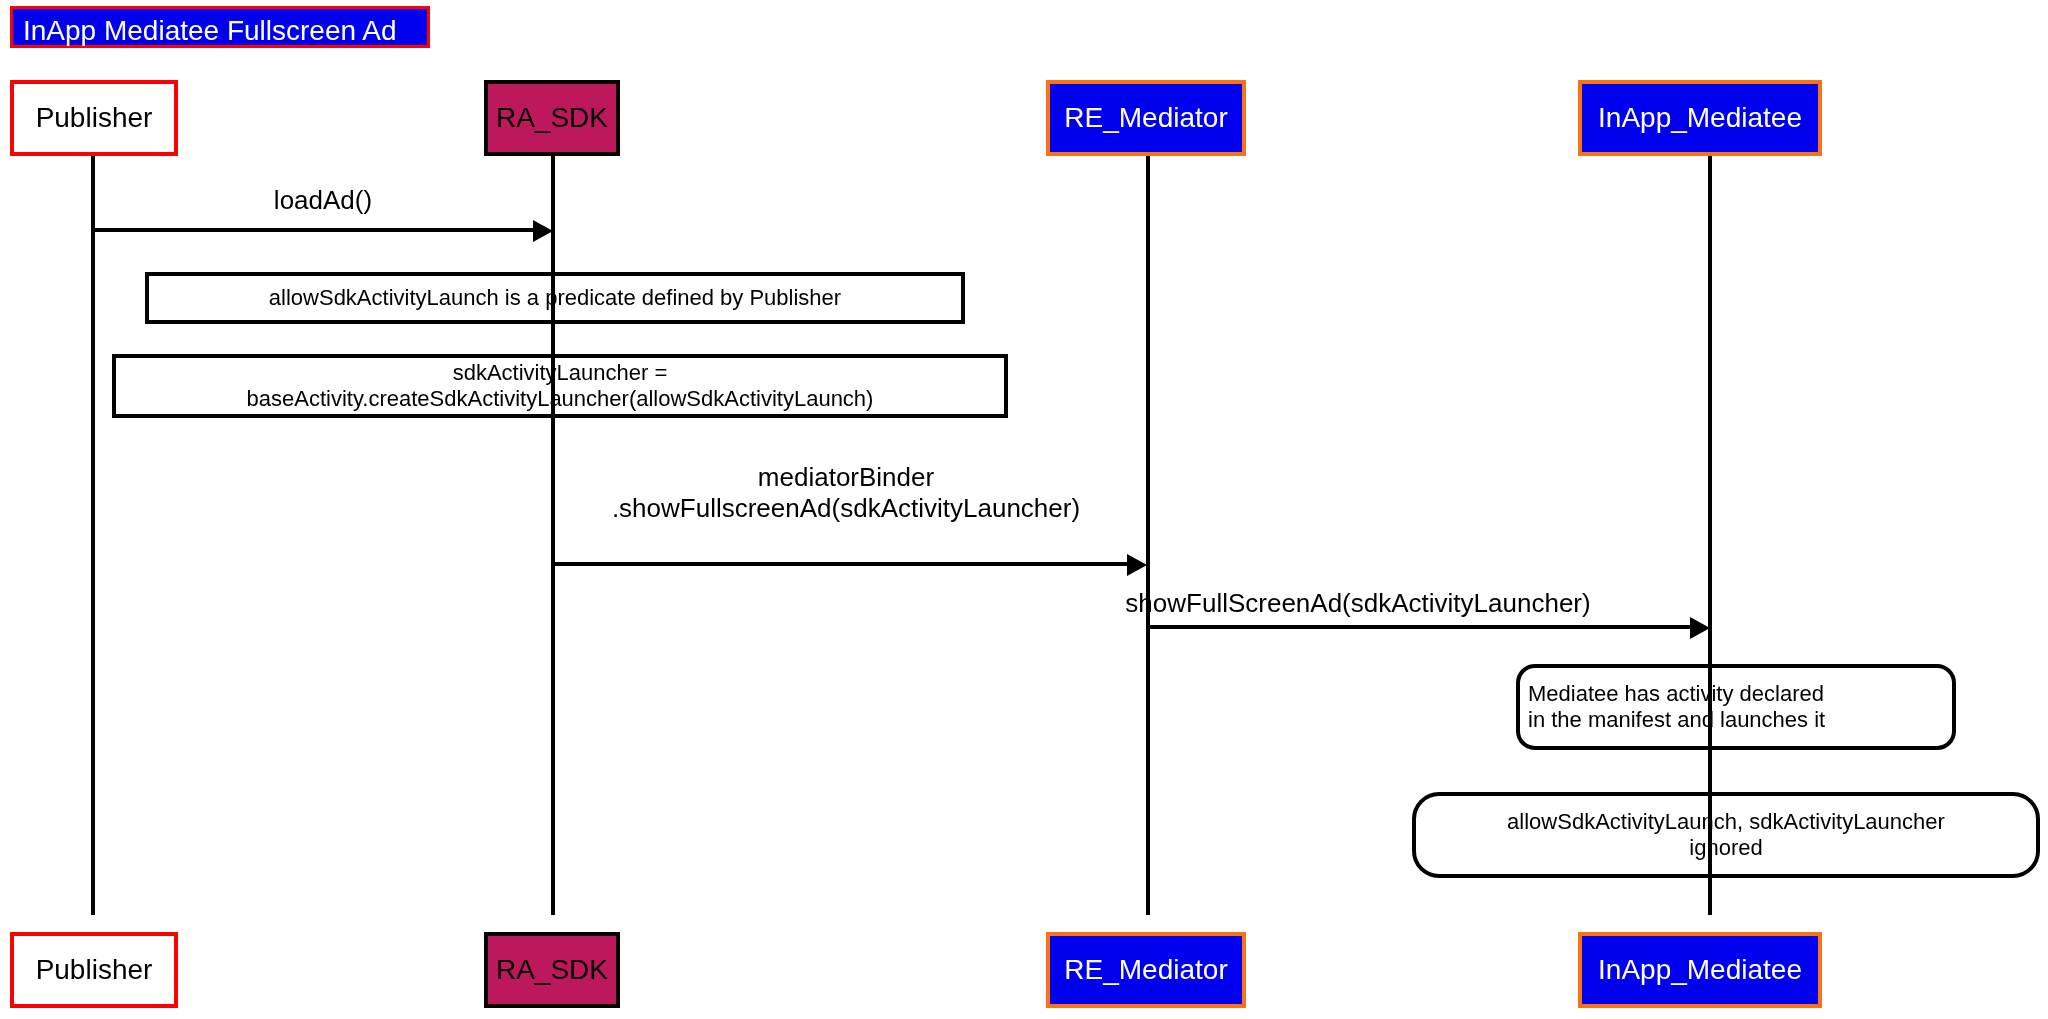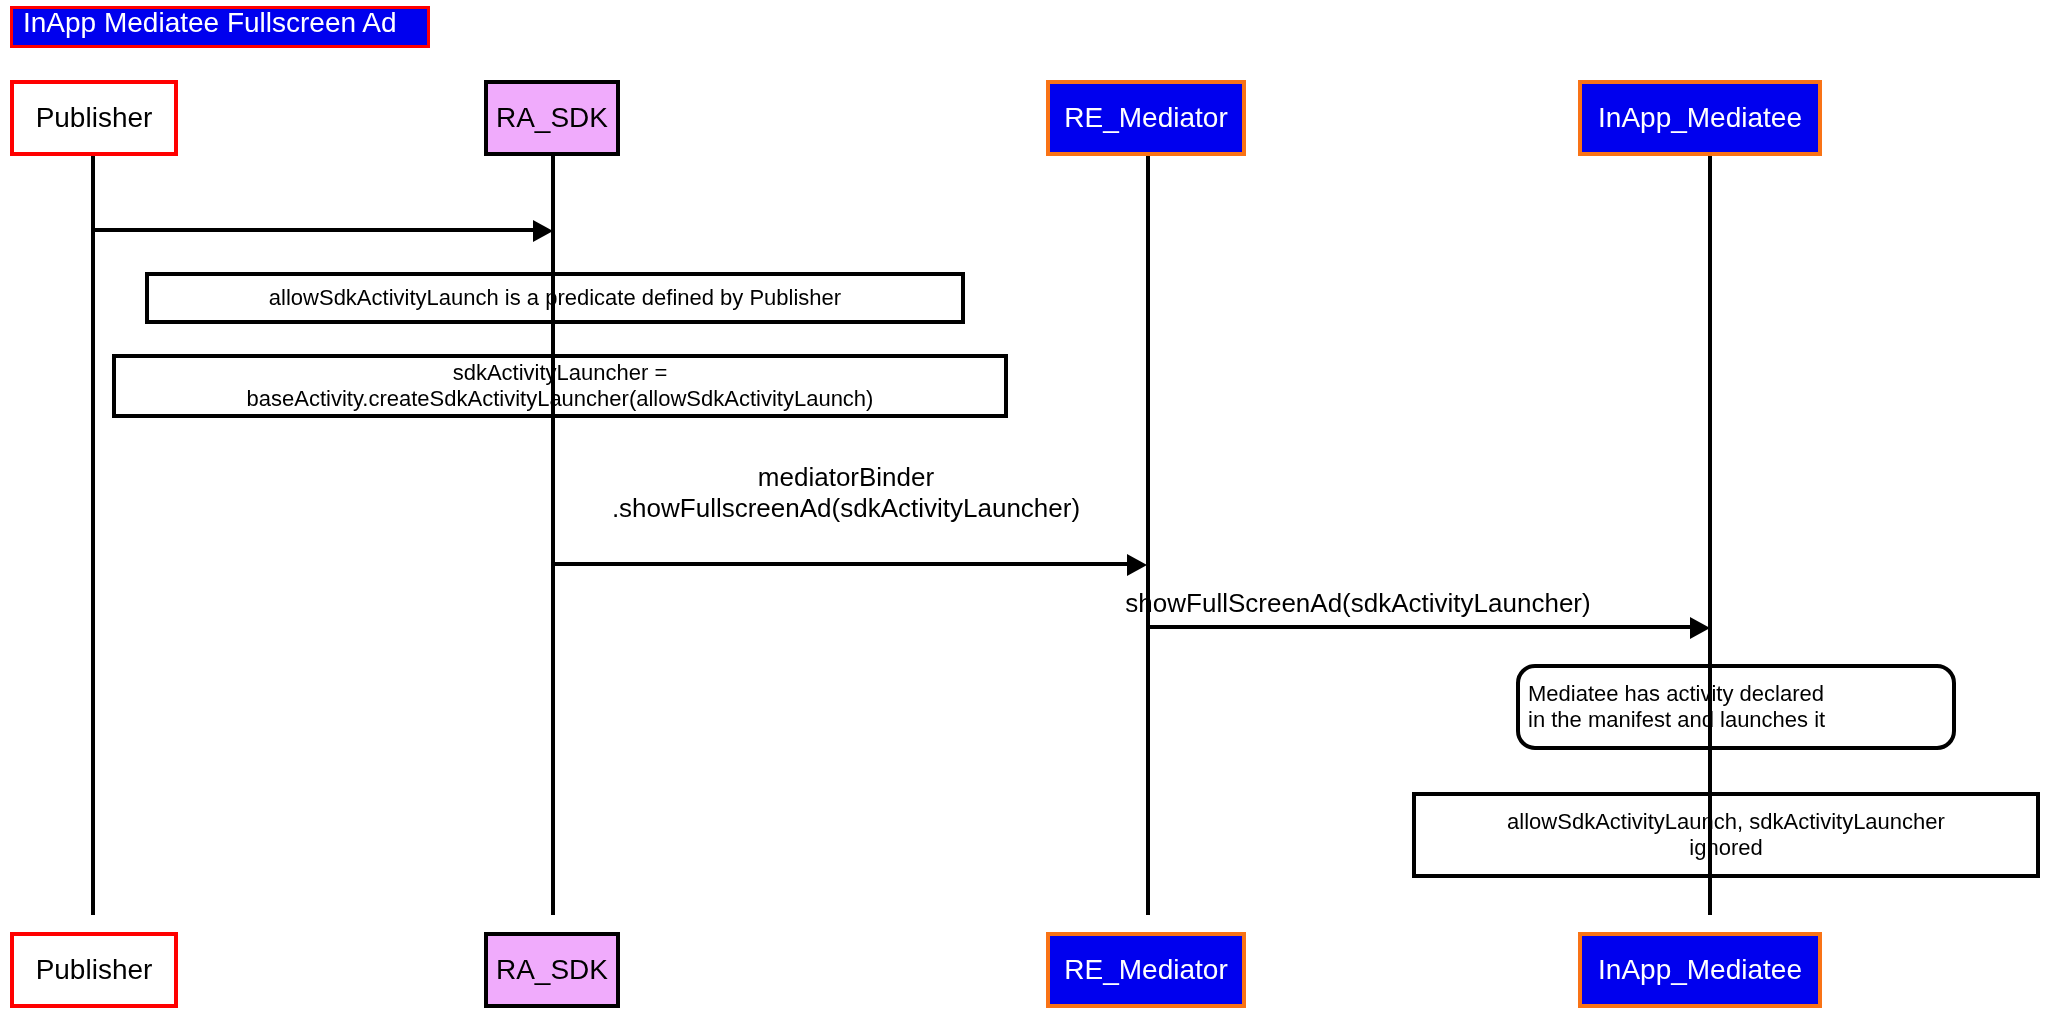--- a/index.html
+++ b/index.html
@@ -24,21 +24,21 @@
   .title-banner {
     position: absolute;
     left: 10px;
     top: 6px;
     width: 420px;
     height: 42px;
     background: #0000ee;
     border: 3px solid #ff0000;
     box-sizing: border-box;
     display: flex;
-    align-items: flex-start;
+    align-items: flex-end;
     padding-left: 10px;
   }
   .title-banner .title-text {
     color: #ffffff;
     font-size: 28px;
     line-height: 1;
     white-space: nowrap;
   }
 
   
@@ -58,21 +58,21 @@
     justify-content: center;
     z-index: 6;
     white-space: nowrap;
     text-align: right;
   }
   .participant .p-label {
     font-size: 28px;
     line-height: 1;
   }
   .participant.plain {
-    background: #f0abfc;
+    background: #be185d;
     border: 4px solid #000000;
   }
   .participant.plain .p-label { color: #000000; }
   .participant.outlined {
     background: #ffffff;
     border: 4px solid #ff0000;
   }
   .participant.outlined .p-label { color: #000000; }
   .participant.filled {
     background: #0000ee;
@@ -150,20 +150,21 @@
   </div>
 
   <div class="participant filled" style="left:1046px; top:80px; width:200px; height:76px;">
     <span class="p-label">RE_Mediator</span>
   </div>
 
   <div class="participant filled" style="left:1578px; top:80px; width:244px; height:76px;">
     <span class="p-label">InApp_Mediatee</span>
   </div>
 
+  <div class="msg-label" style="left:93px; top:185px; width:460px;">loadAd()</div>
   <div class="msg-line" style="left:93px; top:228px; width:440px;"></div>
   <div class="msg-head" style="left:533px; top:220px;"></div>
 
   <div class="note center" style="left:145px; top:272px; width:820px; height:52px;">
     <span class="note-text">allowSdkActivityLaunch is a predicate defined by Publisher</span>
   </div>
 
   <div class="note center" style="left:112px; top:354px; width:896px; height:64px;">
     <span class="note-text">sdkActivityLauncher =
 baseActivity.createSdkActivityLauncher(allowSdkActivityLaunch)</span>
@@ -176,21 +177,21 @@
 
   <div class="msg-label" style="left:1080px; top:588px; width:556px;">showFullScreenAd(sdkActivityLauncher)</div>
   <div class="msg-line" style="left:1148px; top:625px; width:542px;"></div>
   <div class="msg-head" style="left:1690px; top:617px;"></div>
 
   <div class="note left" style="left:1516px; top:664px; width:440px; height:86px;border-radius:19px;">
     <span class="note-text">Mediatee has activity declared
 in the manifest and launches it</span>
   </div>
 
-  <div class="note center" style="left:1412px; top:792px; width:628px; height:86px;">
+  <div class="note center" style="left:1412px; top:792px; width:628px; height:86px;border-radius:27px;">
     <span class="note-text">allowSdkActivityLaunch, sdkActivityLauncher
 ignored</span>
   </div>
 
   <div class="participant outlined" style="left:10px; top:932px; width:168px; height:76px;">
     <span class="p-label">Publisher</span>
   </div>
 
   <div class="participant plain" style="left:484px; top:932px; width:136px; height:76px;">
     <span class="p-label">RA_SDK</span>

